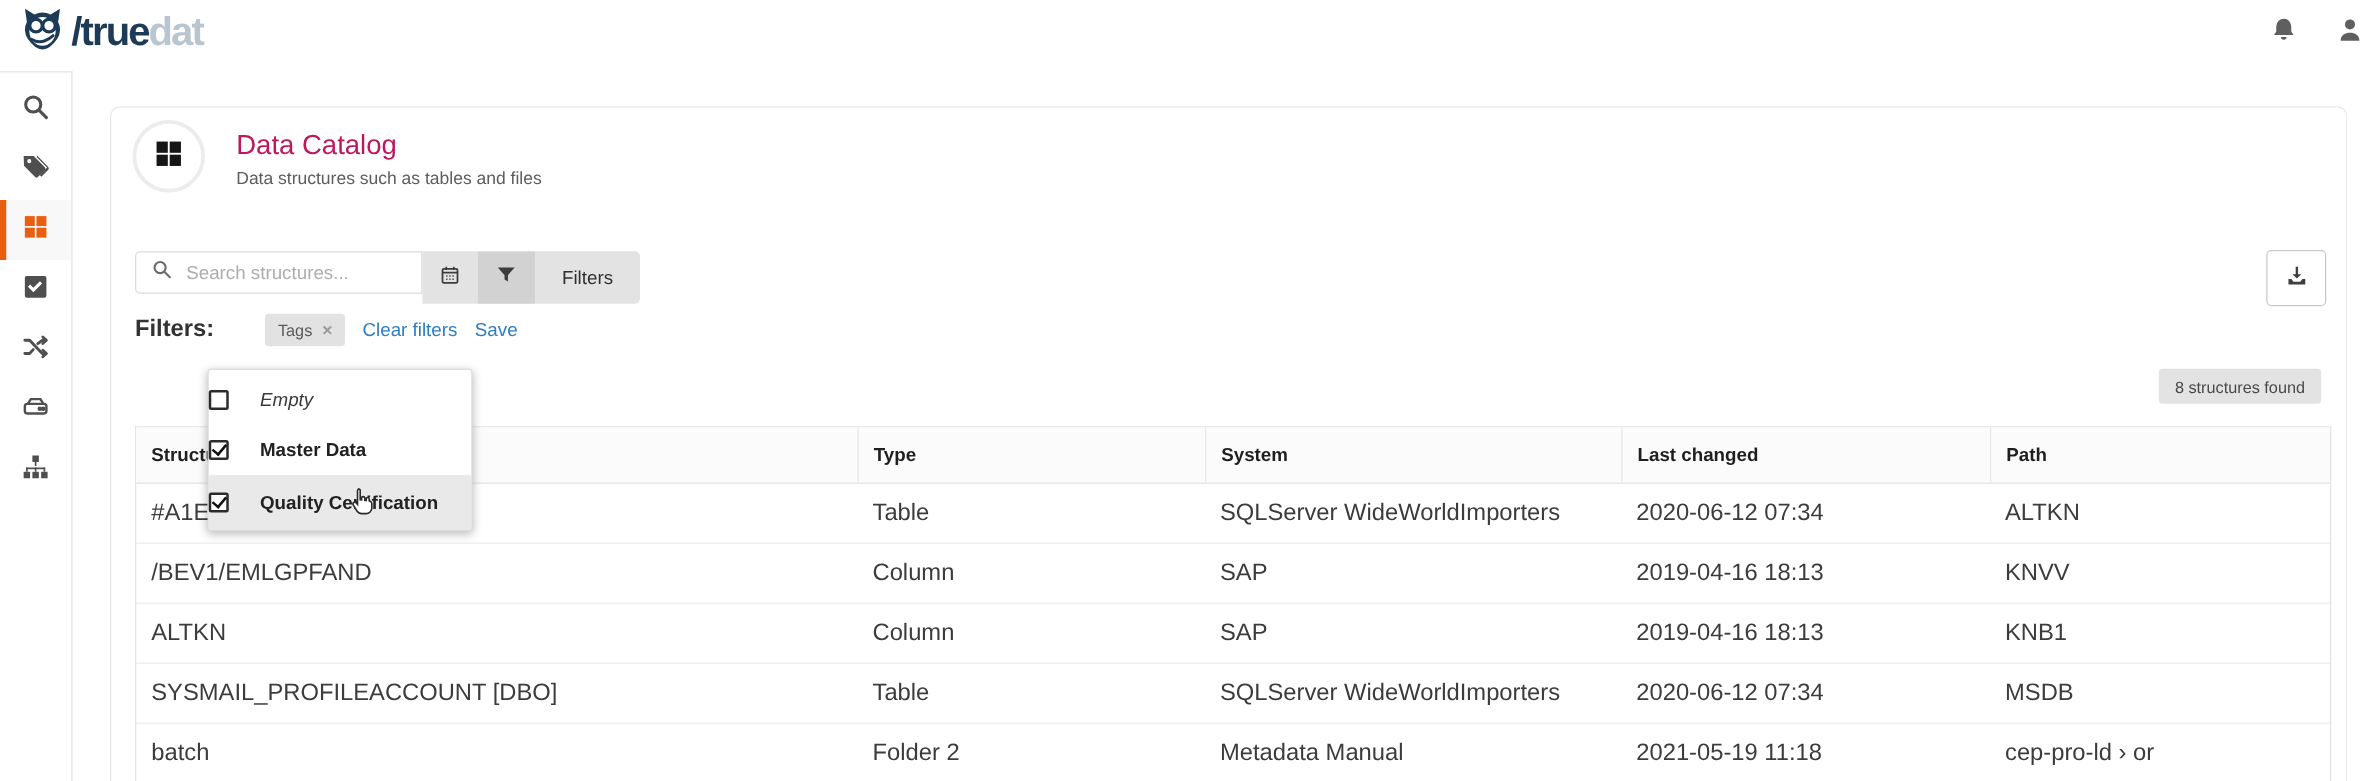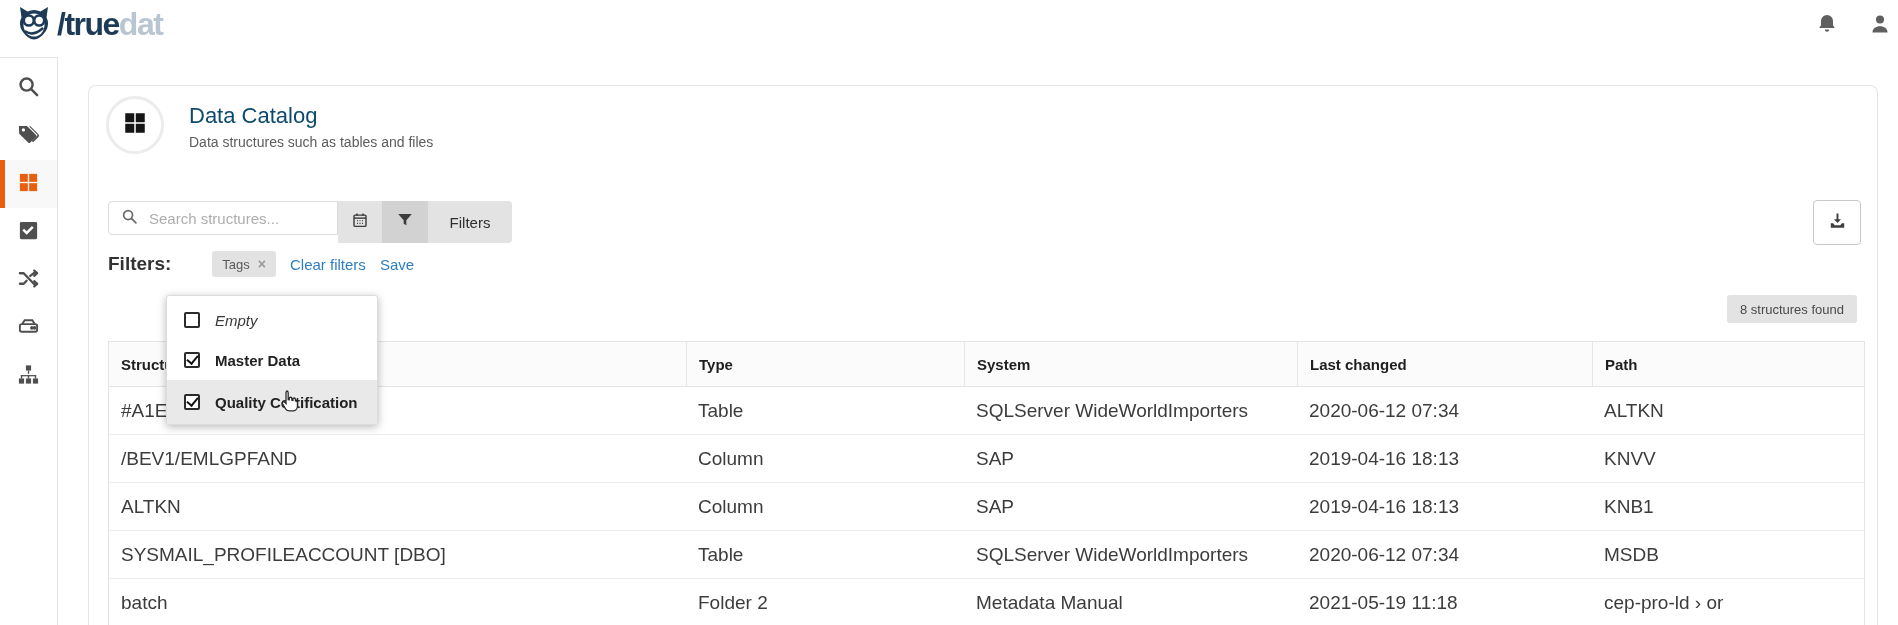--- a/index.html
+++ b/index.html
@@ -27,21 +27,21 @@
   .side-item.active { background:#f8f8f8; color:#e8600f; }
   .side-item.active::before { content:""; position:absolute; left:0; top:0; width:5px; height:100%; background:#e8600f; }
 
   
   .card { position:absolute; left:88px; top:85px; width:1790px; height:540px; background:#fff;
           border:1px solid #e6e6e6; border-bottom:none; border-radius:8px 8px 0 0; }
 
   .header-circle { position:absolute; left:17px; top:10px; width:58px; height:58px;
                    border:3px solid #ececec; border-radius:50%; display:flex; align-items:center; justify-content:center; color:#151515; }
   .header-circle svg { width:26px; height:26px; }
-  .page-title { position:absolute; left:100px; top:17px; font-size:22px; color:#0c4a6e; }
+  .page-title { position:absolute; left:100px; top:17px; font-size:22px; color:#be185d; }
   .page-subtitle { position:absolute; left:100px; top:48px; font-size:14px; color:#5c5c5c; }
 
   
   .search-box { position:absolute; left:19px; top:115px; width:230px; height:34px;
                 border:1px solid #dcdcdc; border-radius:4px 0 0 4px; background:#fff;
                 display:flex; align-items:center; padding-left:12px; gap:9px; color:#6b6b6b; }
   .search-box svg { width:17px; height:17px; flex:none; }
   .search-box input { border:none; outline:none; font-size:15px; width:175px; color:#333; font-family:inherit; background:transparent; }
   .search-box input::placeholder { color:#adadad; }
   .seg { position:absolute; top:115px; height:42px; display:flex; align-items:center; justify-content:center; color:#3d3d3d; cursor:pointer; }
@@ -73,21 +73,21 @@
   .th { display:flex; align-items:center; padding:0 12px; font-weight:700; font-size:15px; color:#1f1f1f;
         border-left:1px solid #e7e7e7; white-space:nowrap; overflow:hidden; cursor:pointer; }
   .th:first-child { border-left:none; }
   .trow { height:48px; border-bottom:1px solid #ededed; cursor:pointer; }
   .trow:last-child { border-bottom:none; }
   .td { display:flex; align-items:center; padding:0 12px; font-size:19px; color:#3c3c3c; white-space:nowrap; overflow:hidden; }
 
   
   .dropdown { position:absolute; left:77px; top:209px; width:212px; background:#fff; z-index:10;
               border:1px solid #dcdcdc; border-radius:3px; box-shadow:0 2px 8px rgba(0,0,0,.28); padding-top:4px; }
-  .dd-item { height:40px; display:flex; align-items:center; padding-left:17px; gap:15px;
+  .dd-item { height:40px; display:flex; align-items:center; gap:25px;
              font-size:15px; font-weight:600; color:#222; cursor:pointer; }
   .dd-item:last-child { height:44px; }
   .dd-item.hover { background:#e9e9e9; }
   .dd-item .lbl-italic { font-style:italic; font-weight:400; color:#3a3a3a; }
   .checkbox { width:16px; height:16px; border:2px solid #2b2b2b; border-radius:2px; position:relative; flex:none; background:#fff; }
   .checkbox.checked::after { content:""; position:absolute; left:3px; top:-1px; width:5px; height:9px;
                              border:solid #111; border-width:0 2px 2px 0; transform:rotate(40deg); }
 
   .cursor-overlay { position:absolute; left:188px; top:302px; z-index:11; width:26px; height:28px; pointer-events:none; }
 </style>

